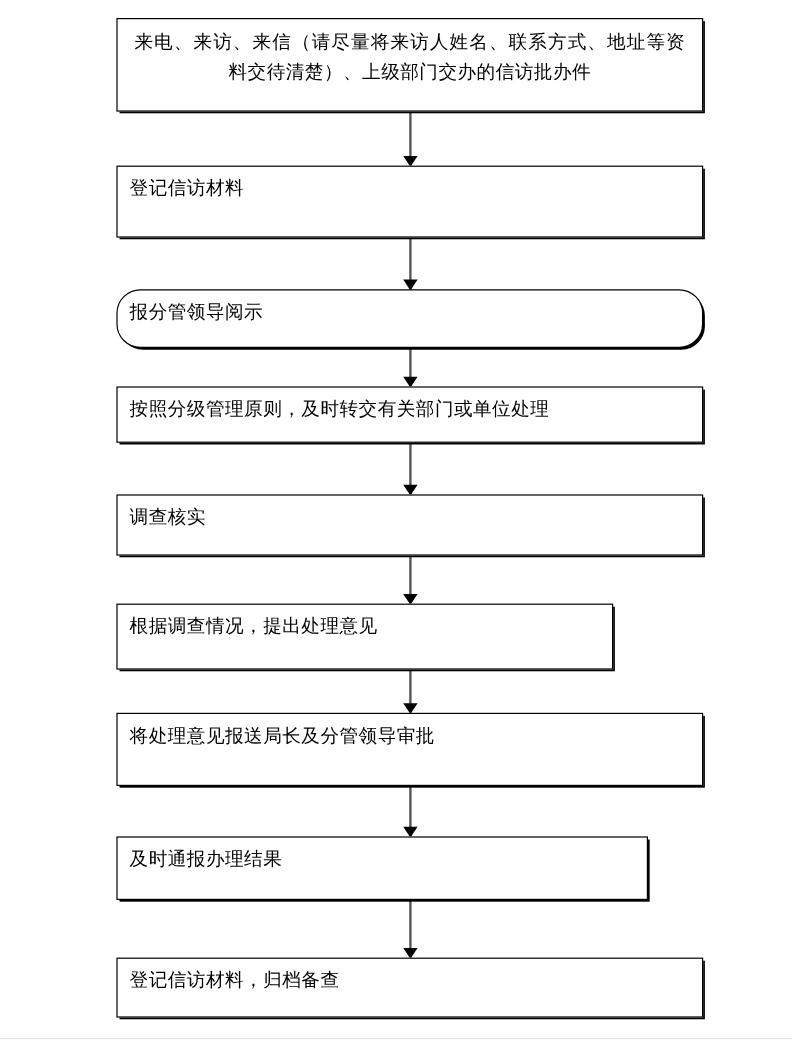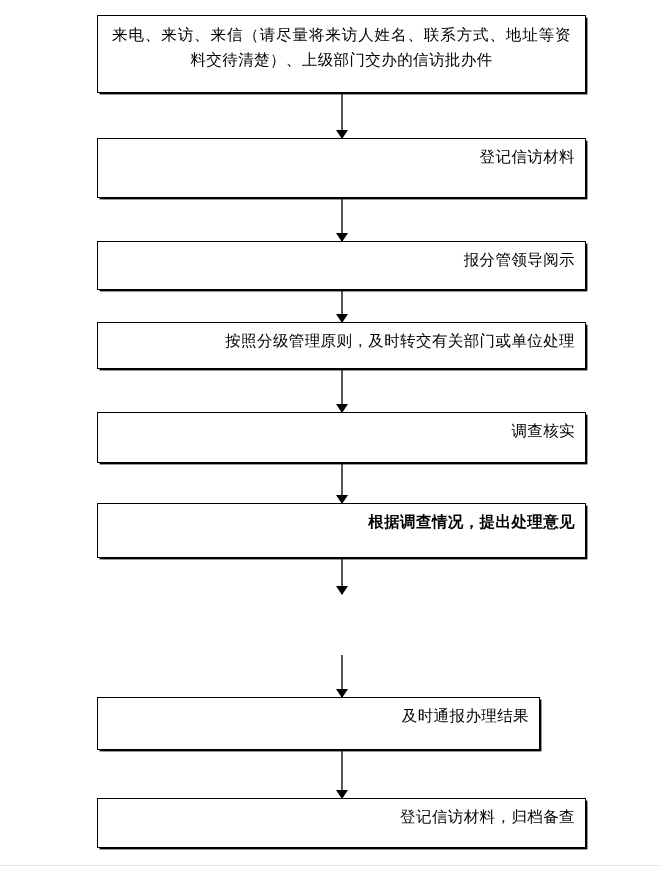--- a/index.html
+++ b/index.html
@@ -34,21 +34,21 @@
   }
 
   .node-text {
     position: absolute;
     left: 10px;
     right: 10px;
     top: 6px;
     font-size: 15.5px;
     line-height: 1.62;
     color: #000000;
-    text-align: right;
+    text-align: left;
     letter-spacing: 0.4px;
   }
 
   
   .node-text.two-line {
     left: 14px;
     right: 14px;
     top: 7px;
     text-align: justify;
     text-align-last: center;
@@ -123,31 +123,34 @@
     <div class="connector" style="left: 335px; top: 750px; height: 48px;">
       <div class="shaft"></div>
       <div class="head"></div>
     </div>
     <div class="node" style="left: 97px; top: 15px; width: 489px; height: 78px;">
       <div class="node-text two-line">来电、来访、来信（请尽量将来访人姓名、联系方式、地址等资料交待清楚）、上级部门交办的信访批办件</div>
     </div>
     <div class="node" style="left: 97px; top: 138px; width: 489px; height: 60px;">
       <div class="node-text">登记信访材料</div>
     </div>
-    <div class="node" style="left: 97px; top: 241px; width: 489px; height: 49px;">
+    <div class="node" style="left: 97px; top: 241px; width: 489px; height: 49px; border-radius: 20px;">
       <div class="node-text">报分管领导阅示</div>
     </div>
     <div class="node" style="left: 97px; top: 322px; width: 489px; height: 47px;">
       <div class="node-text">按照分级管理原则，及时转交有关部门或单位处理</div>
     </div>
     <div class="node" style="left: 97px; top: 412px; width: 489px; height: 51px;">
       <div class="node-text">调查核实</div>
     </div>
-    <div class="node" style="left: 97px; top: 503px; width: 489px; height: 55px; font-weight: bold;">
+    <div class="node" style="left: 97px; top: 503px; width: 414px; height: 55px;">
       <div class="node-text">根据调查情况，提出处理意见</div>
+    </div>
+    <div class="node" style="left: 97px; top: 594px; width: 489px; height: 61px;">
+      <div class="node-text">将处理意见报送局长及分管领导审批</div>
     </div>
     <div class="node" style="left: 97px; top: 697px; width: 443px; height: 53px;">
       <div class="node-text">及时通报办理结果</div>
     </div>
     <div class="node" style="left: 97px; top: 798px; width: 489px; height: 50px;">
       <div class="node-text">登记信访材料，归档备查</div>
     </div>
     <div class="page-rule" style="top: 865px;"></div>
   </div>
 

